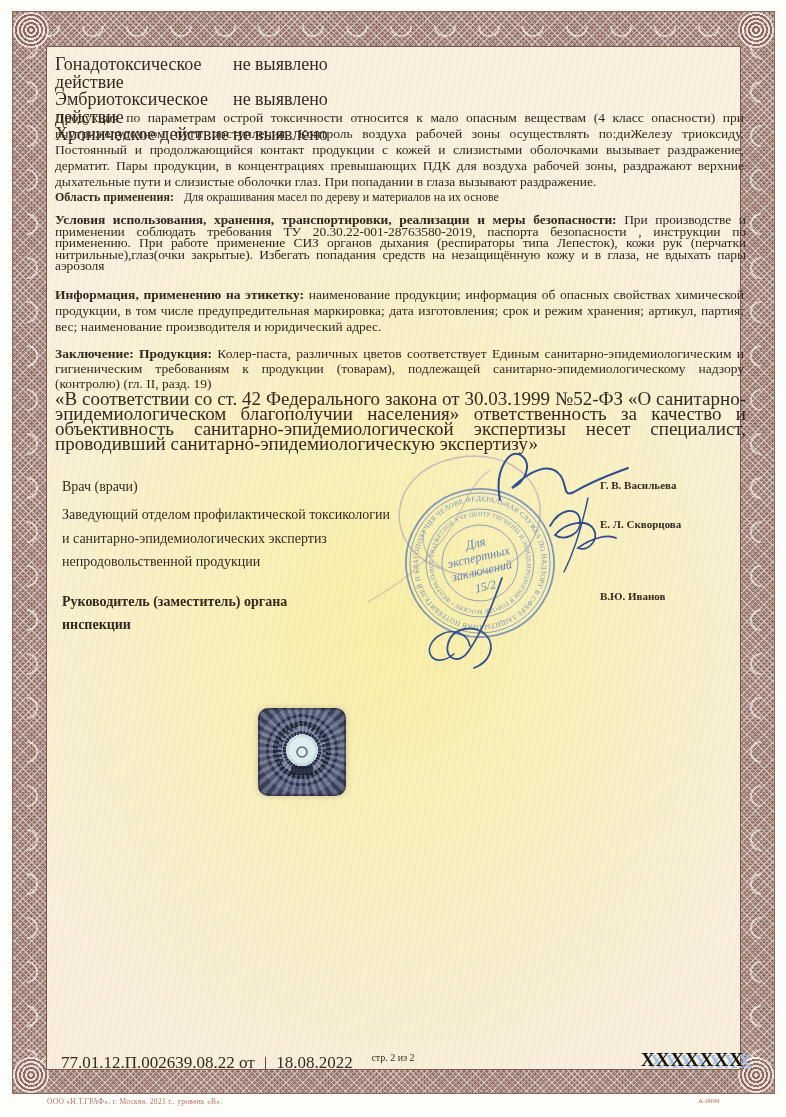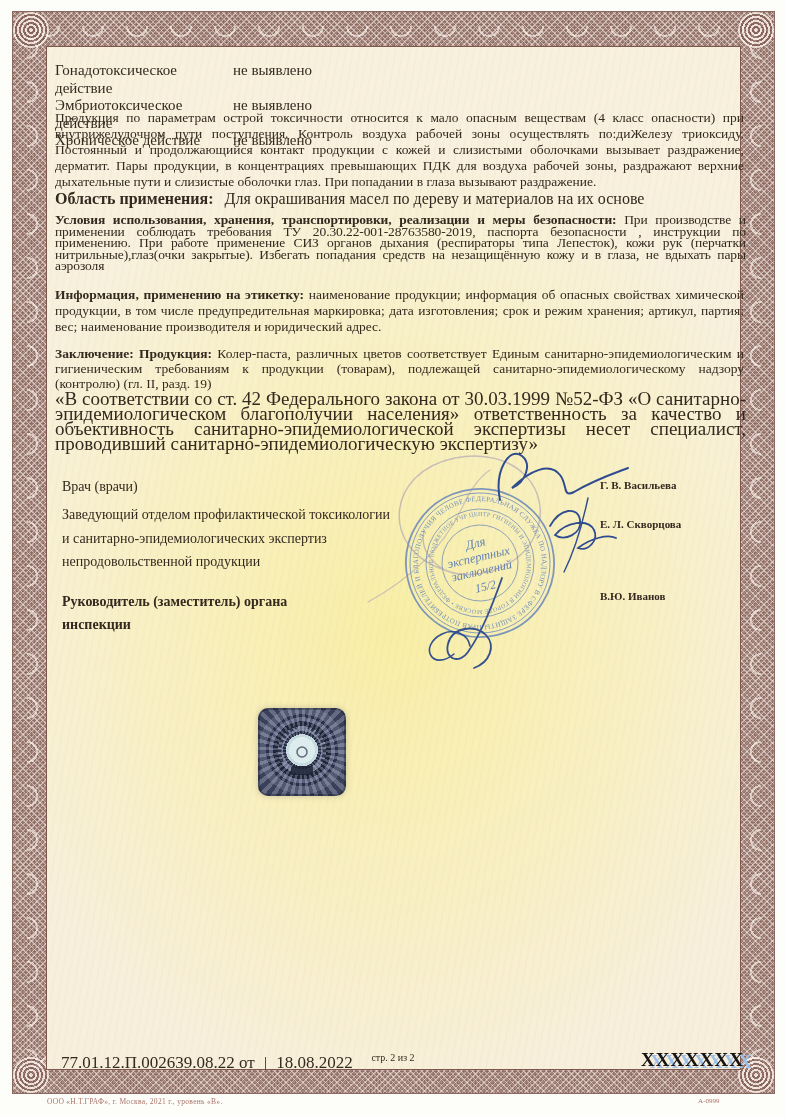--- a/index.html
+++ b/index.html
@@ -31,27 +31,27 @@
 
   
   .paper{position:absolute;left:46px;top:46px;right:45px;bottom:47px;border:1px solid #7d564c;
     background:
       repeating-linear-gradient(100deg, rgba(224,170,160,.06) 0 2px, rgba(0,0,0,0) 2px 7px),
       radial-gradient(ellipse 430px 470px at 50% 57%, rgba(248,238,120,.55) 0%, rgba(249,240,150,.38) 55%, rgba(249,241,190,0) 100%),
       linear-gradient(#f8f1dd,#f7efdc);}
 
   
   .abs{position:absolute;}
-  .tox{left:55px;top:62px;font-size:15px;line-height:17.5px;}
+  .tox{left:55px;top:56px;font-size:18px;line-height:17.5px;}
   .tox .row{display:flex;}
   .tox .lab{width:178px;}
   .para{font-size:13.5px;text-align:justify;}
   .p1{left:55px;top:110px;width:689px;line-height:16px;}
   .sec-label{font-weight:bold;}
-  .oblast{left:55px;top:190px;width:689px;font-size:16px;}
+  .oblast{left:55px;top:190px;width:689px;font-size:12px;}
   .oblast .sec-text{margin-left:7px;}
   .uslov{left:55px;top:214px;width:691px;line-height:11.5px;letter-spacing:-.1px;}
   .info{left:55px;top:287px;width:689px;line-height:16px;}
   .zakl{left:55px;top:346px;width:689px;line-height:15px;}
   .law{left:55px;top:391px;width:691px;line-height:15px;text-align:justify;font-size:19px;}
 
   
   .role{left:62px;font-size:14px;}
   .role1{top:479px;}
   .role2{top:503px;width:330px;line-height:23.5px;}

